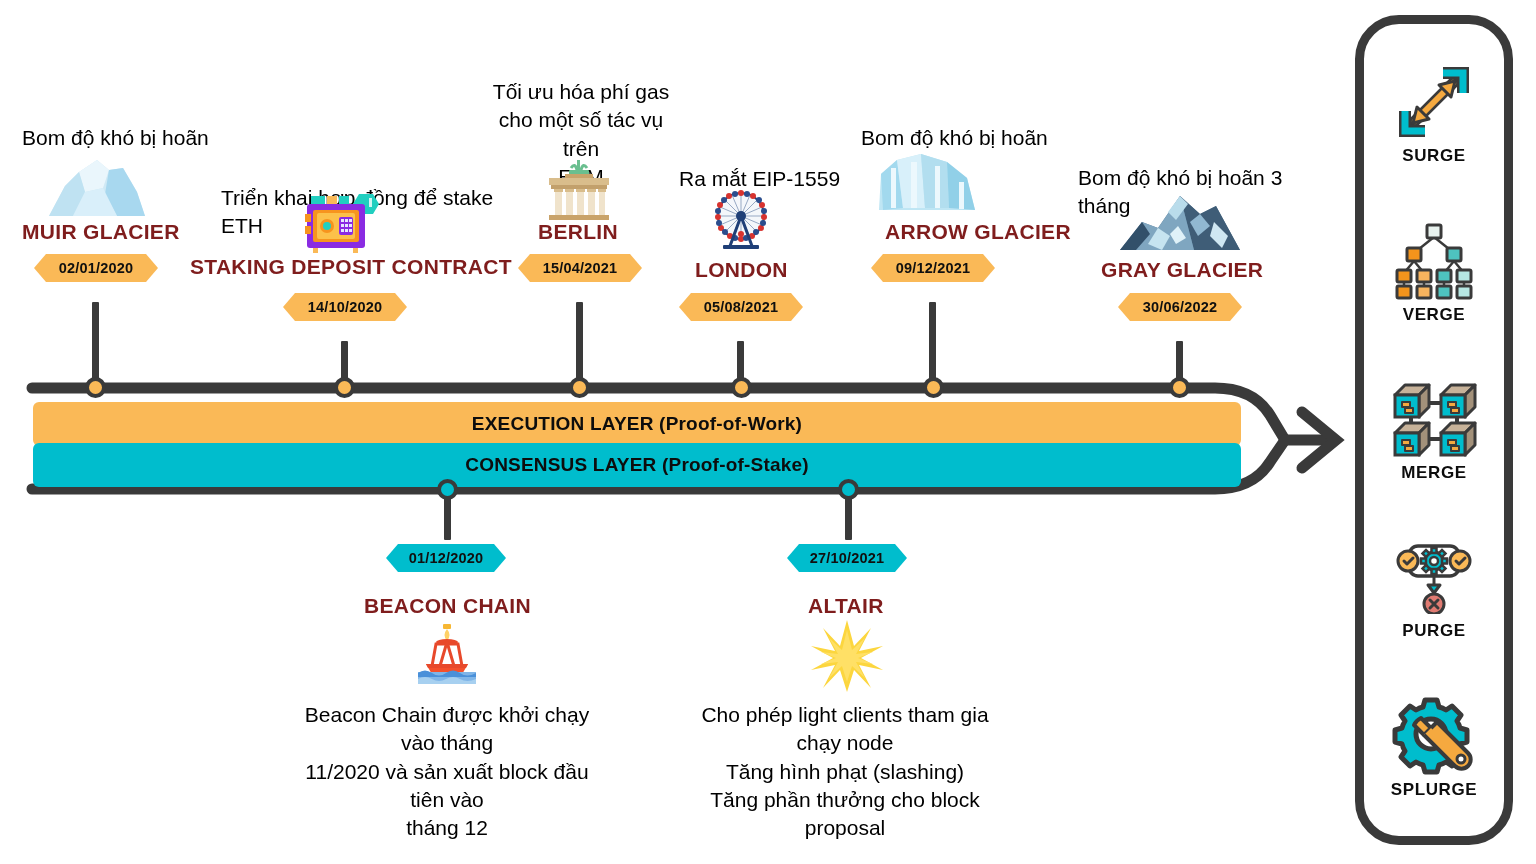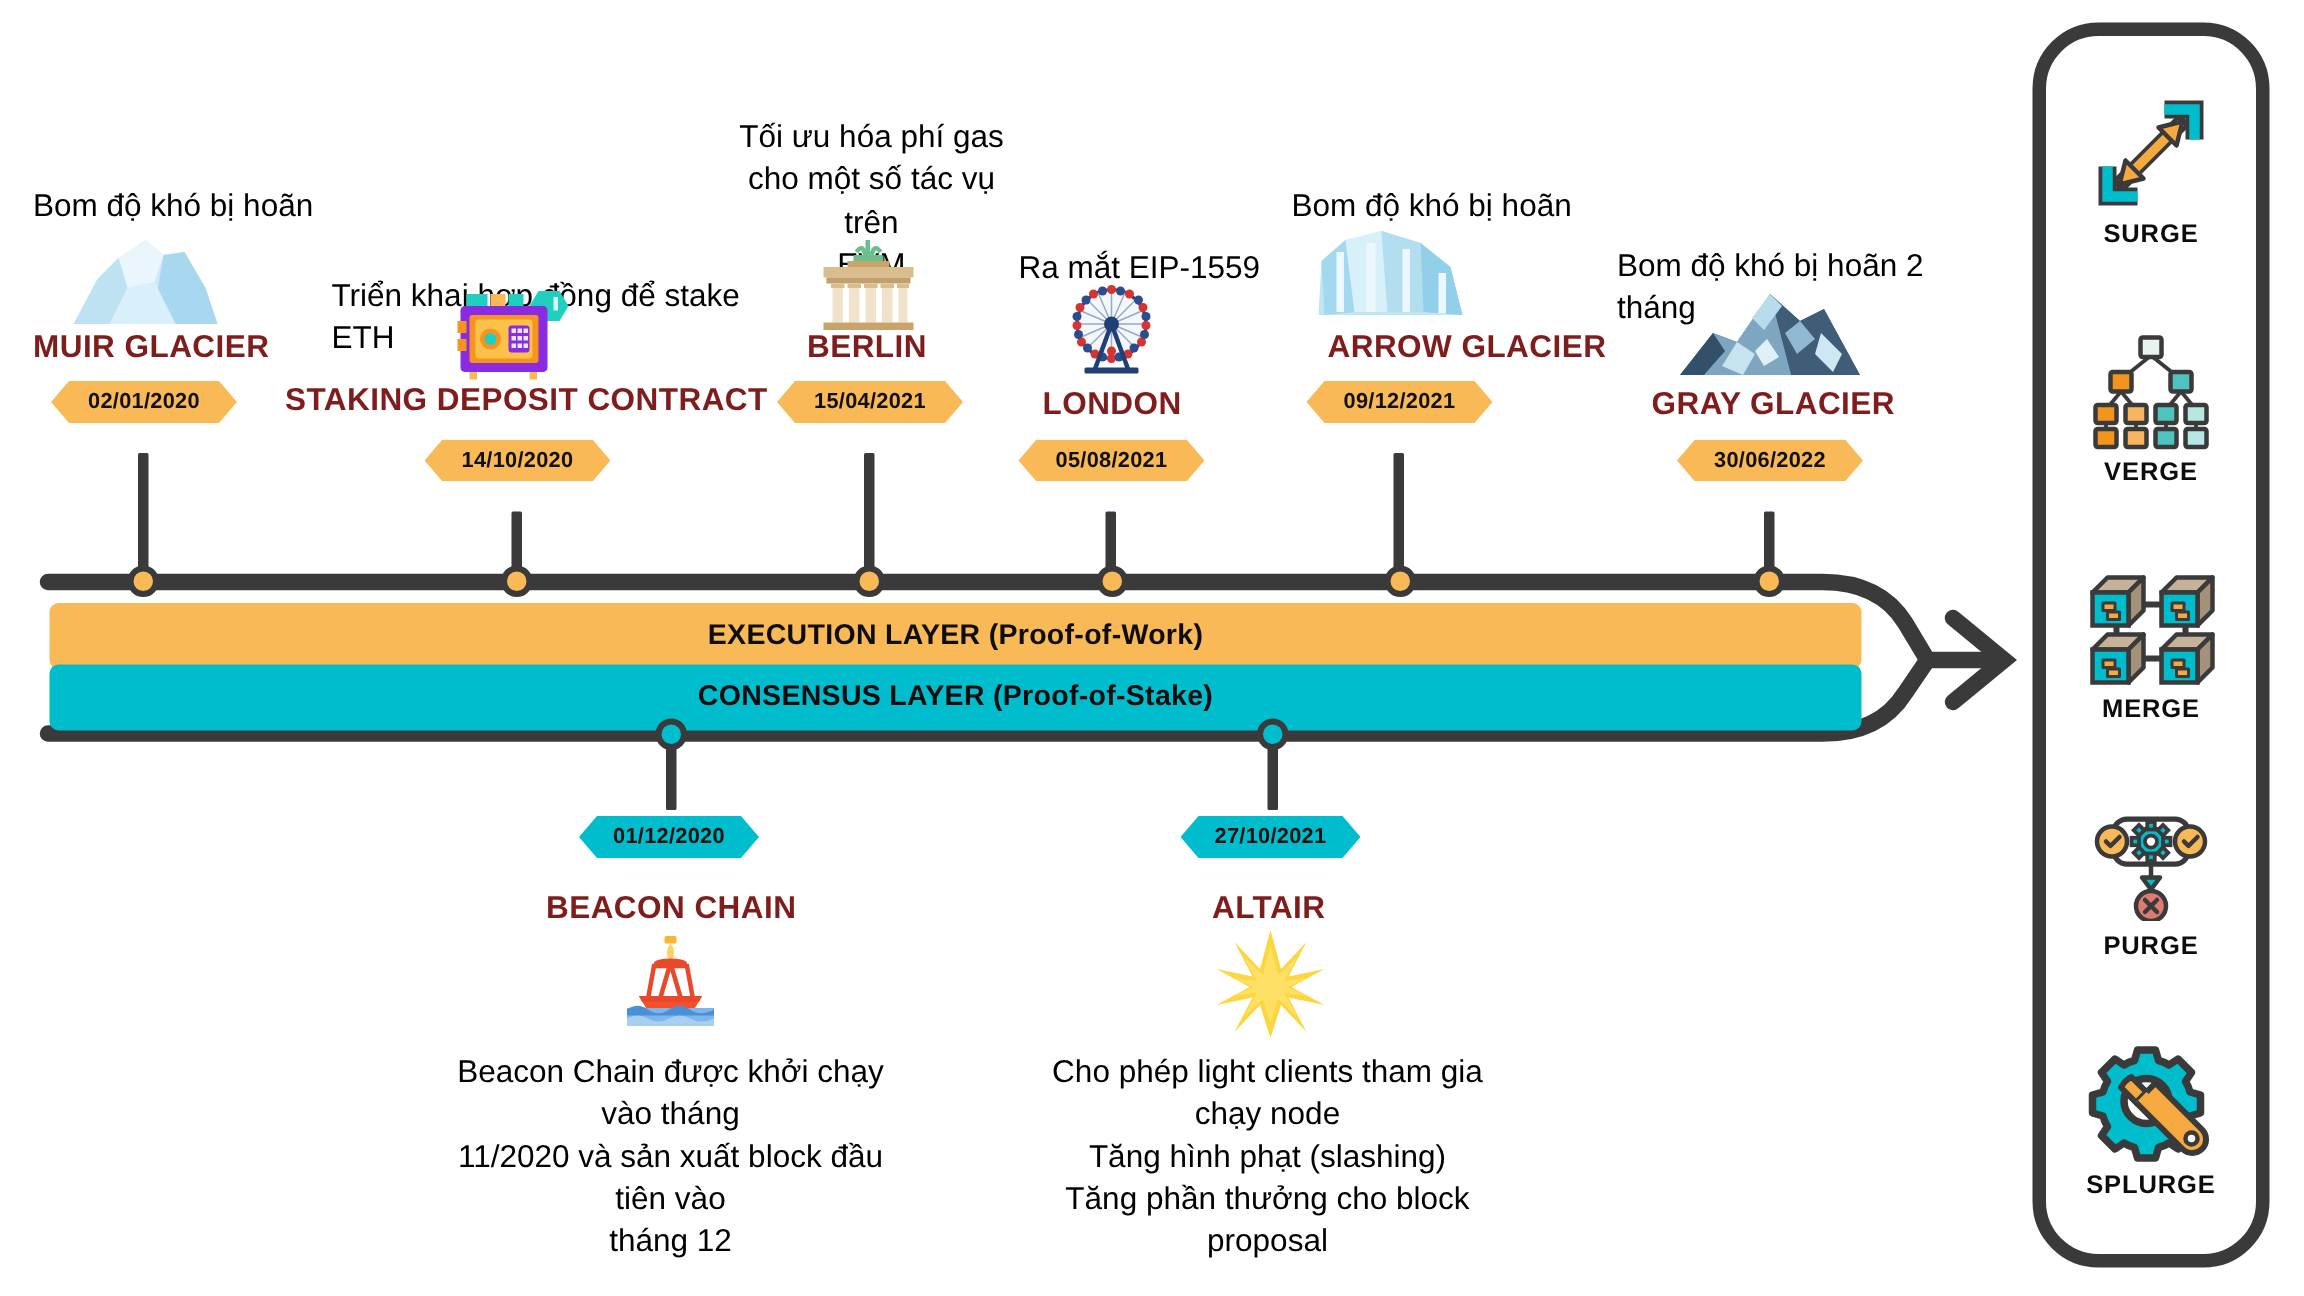--- a/index.html
+++ b/index.html
@@ -266,21 +266,21 @@
         <rect x="60" y="14" width="5" height="42"></rect>
         <rect x="84" y="30" width="5" height="27"></rect>
       </g>
     </svg>
   </div>
   <div class="ev-title" style="left:842px; top:220px;margin-left:43px;">ARROW GLACIER</div>
   <div class="hexbadge hex-exec" style="left:871px; top:254px; width:124px;">09/12/2021</div>
   <div class="stem" style="left:929px; top:302px; height:88px;"></div>
   <div class="node node-exec" style="left:923px; top:377px;"></div>
 
-  <div class="note" style="left:1078px; top:164px; width:240px;">Bom độ khó bị hoãn 2 tháng</div>
+  <div class="note" style="left:1078px; top:164px; width:240px;">Bom độ khó bị hoãn 3 tháng</div>
   <div class="ico" style="left:1118px; top:192px;">
     <svg width="124" height="62" viewBox="0 0 124 62">
       <polygon points="2,58 24,30 40,36 62,4 82,22 98,14 122,58" fill="#5b7d99"></polygon>
       <polygon points="62,4 82,22 98,14 122,58 76,58" fill="#3f5d77"></polygon>
       <polygon points="24,30 40,36 62,4 76,58 14,58" fill="#7fa6c0"></polygon>
       <polygon points="62,4 70,12 58,28 50,20" fill="#b9dceb"></polygon>
       <polygon points="82,22 92,34 80,44 72,30" fill="#91b8d1"></polygon>
       <polygon points="2,58 24,30 32,42 18,58" fill="#32506a"></polygon>
       <polygon points="40,36 52,44 44,58 30,52" fill="#c6e4f0"></polygon>
       <polygon points="96,30 110,44 104,56 92,44" fill="#cfe7f2"></polygon>

